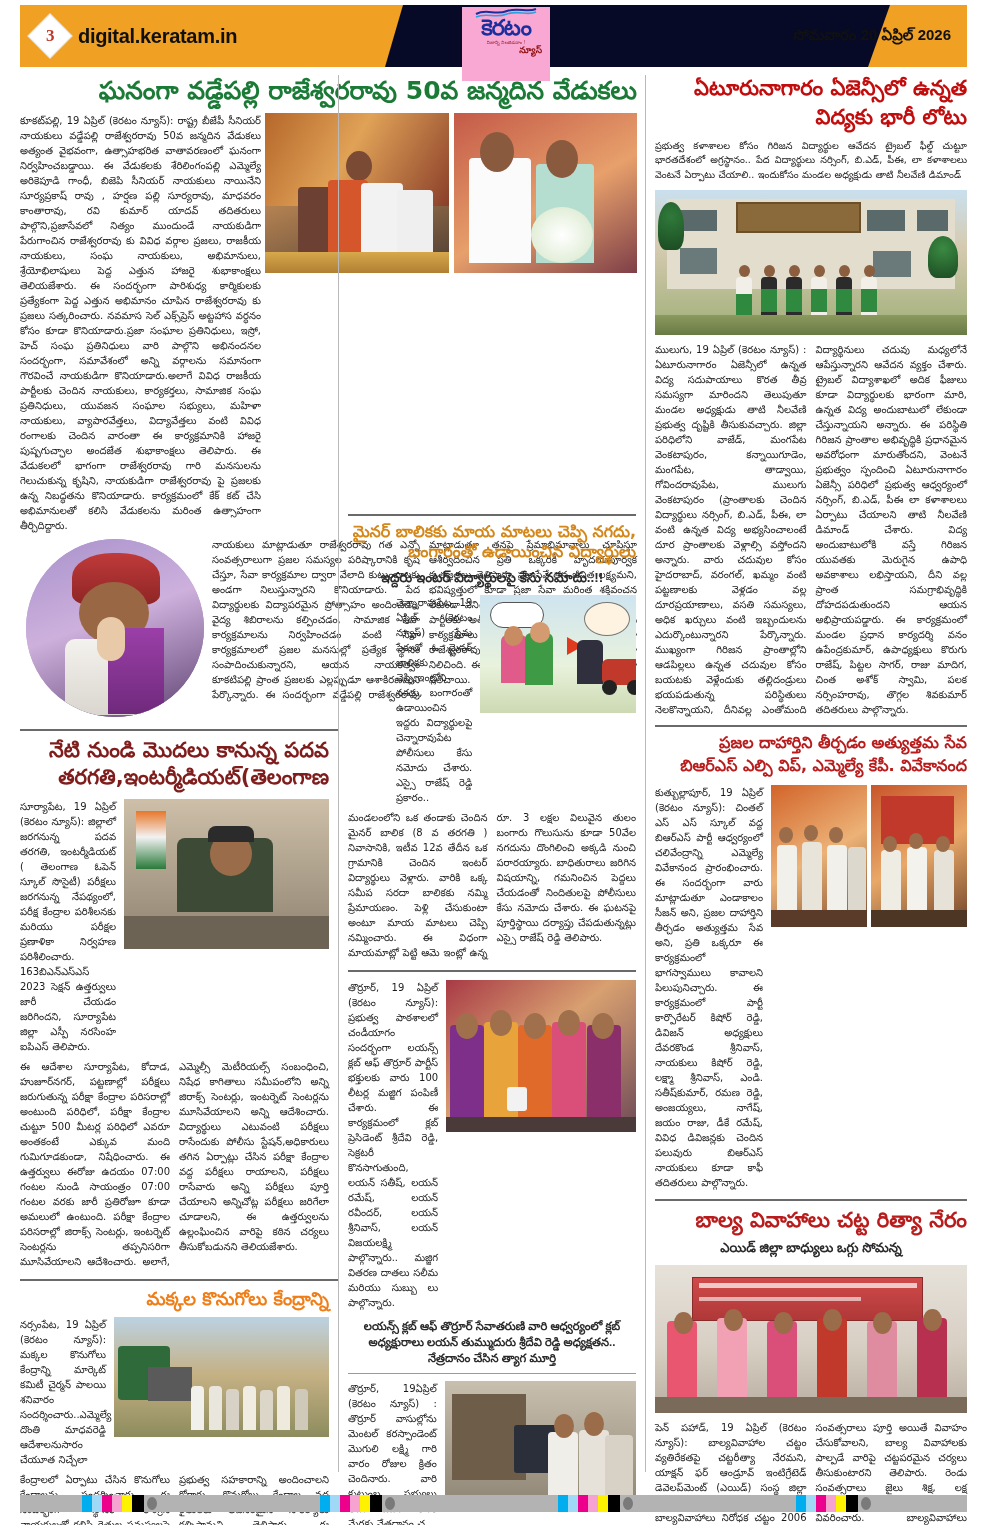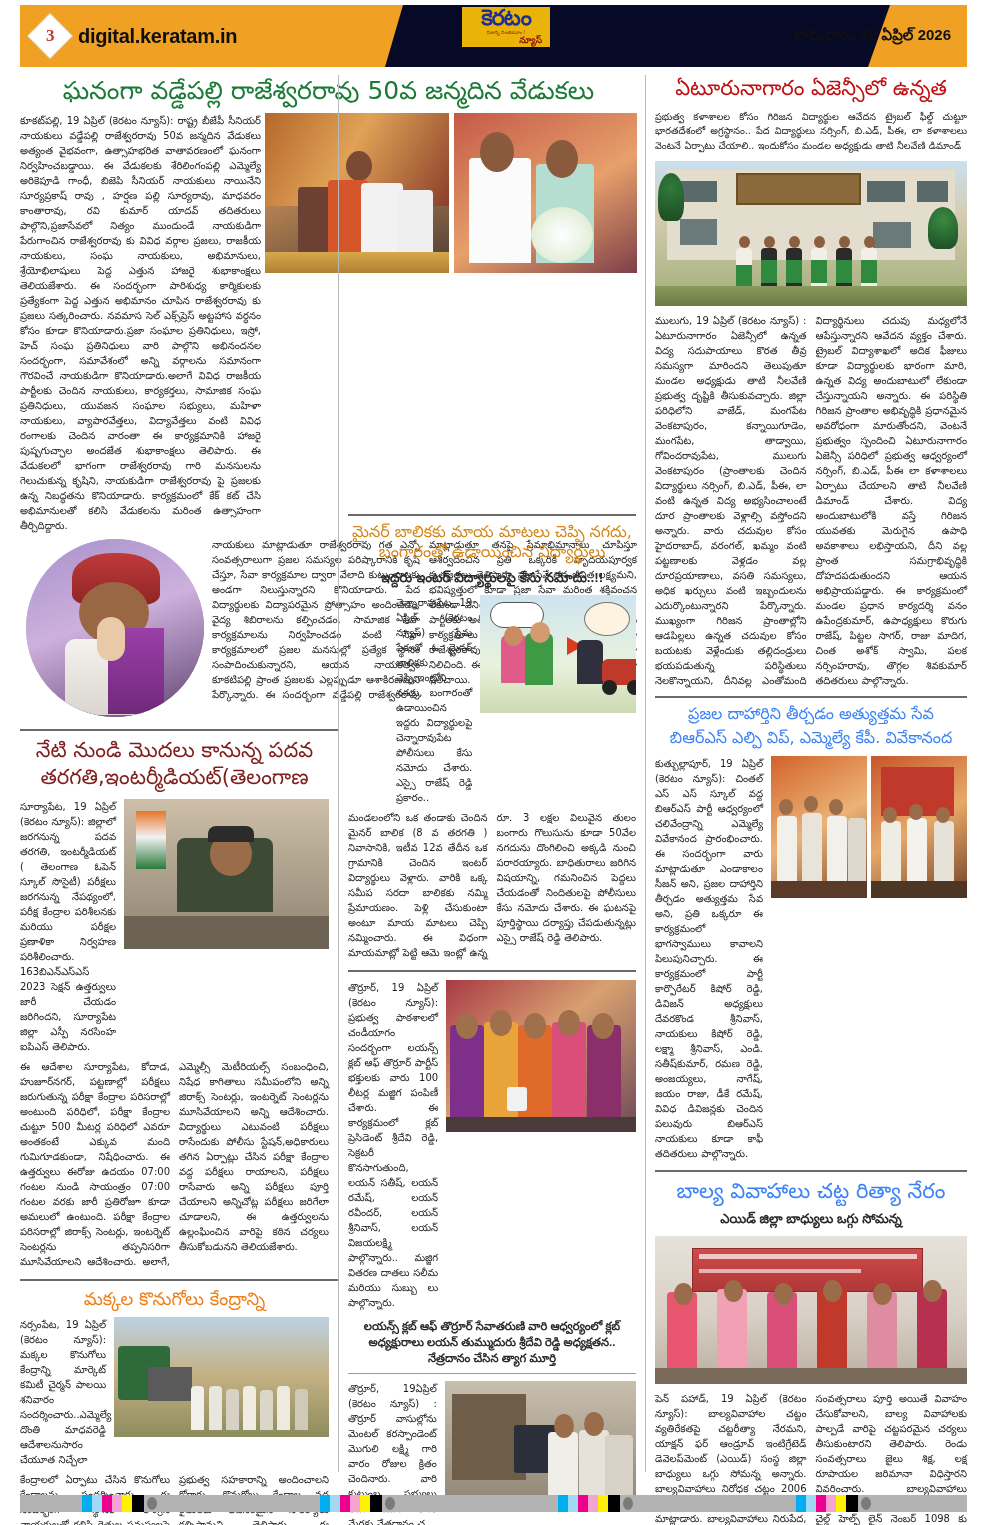--- a/index.html
+++ b/index.html
@@ -41,21 +41,21 @@
     color: #c0392b; font-weight: bold; font-size: 17px;
     font-family: "Liberation Serif", serif;
   }
   .mast-url {
     position: relative; z-index: 3; margin-left: 12px;
     font-size: 20px; font-weight: bold; color: #101010;
     letter-spacing: -0.3px;
   }
   .logo-box {
     position: absolute; left: 442px; top: 2px; z-index: 5;
-    width: 88px; height: 40px; background: #eab308;
+    width: 88px; height: 74px; background: #f9a8d4;
     display: flex; flex-direction: column; align-items: center; justify-content: flex-start;
     overflow: hidden;
   }
   .logo-wave { width: 62px; height: 11px; margin-bottom: -1px; }
   .logo-word {
     font-size: 22px; font-weight: bold; color: #1a2f9e;
     line-height: 1; font-family: "DejaVu Sans", sans-serif;
     letter-spacing: -1px;
   }
   .logo-sub1 { font-size: 4.5px; color: #8a0b0b; letter-spacing: .2px; margin-top:1px;}
@@ -70,29 +70,29 @@
     position: absolute; top: 70px; left: 20px; right: 20px; bottom: 58px;
     display: flex; gap: 0;
   }
   .col { position: relative; }
   .col-left   { width: 318px; padding-right: 9px; }
   .col-mid    { width: 308px; padding: 0 9px; border-left: 1px solid #b9b9b9; border-right:1px solid #b9b9b9;}
   .col-right  { width: 321px; padding-left: 9px; }
 
   
   .hl {
-    text-align: center; font-weight: normal; line-height: 1.28;
+    text-align: right; font-weight: bold; line-height: 1.28;
     font-family: "DejaVu Sans", sans-serif;
   }
   .hl-green  { color: #1a7a36; }
   .hl-red    { color: #c10d0d; }
   .hl-navy   { color: #7f1d1d; }
   .hl-orange { color: #d4871a; }
   .hl-orange2{ color: #f07e18; }
-  .hl-black  { color: #3b82f6; }
+  .hl-black  { color: #b91c1c; }
   .hl-xl  { font-size: 25px; }
   .hl-lg  { font-size: 21px; }
   .hl-md  { font-size: 18px; }
   .hl-sm  { font-size: 16px; }
   .subhl  { text-align:center; font-size: 13.5px; font-weight: bold; color: #2a2a2a; line-height:1.4; margin-top:4px; }
 
   .rule { border: 0; border-top: 1px solid #9a9a9a; margin: 7px 0; }
   .rule-thick { border: 0; border-top: 2px solid #6a6a6a; margin: 8px 0 6px; }
 
   
@@ -337,20 +337,21 @@
       </div>
       <div class="body-txt" style="margin-top:5px; column-count:2; column-gap:9px;">
         <span id="a6rest">ేయడానికి ముందుకు రావడం జరిగింది. ఈ కార్యక్రమంలో స్థానిక దాత డా. పి. ఆర్ లయన్ డాక్టర్ రాజేందర్ రెడ్డి ,రవీందర్ ఆధ్వర్యంలో కంటి సేకరణ జరిగింది. లయన్స్ క్లబ్ ఆఫ్ తొర్రూర్ ప్రెసిడెంట్ కేసరిపేట మెంబర్ లయన్ మొగులి రమేష్ , వారి తరపు సభ్యుల సహకారంతో లయన్స్ డాక్టర్ కె. కిరణ్ కుమార్ సహకారంతో నేత్రదానం సేకరించ ఎల్.వి.ప్రసాద్ ఐ హాస్పిటల్ కి పంపించడం జరిగింది. నేత్రదానానికి ముందుకు వచ్చిన మొగులి లక్ష్మి కుటుంబ సభ్యులను ఈ సందర్భంగా నేత్రదానం ఒక గొప్ప భాగ్యమని,ప్రసాదించిన వారి కుటుంబ సభ్యులను ప్రత్యేక అభినందనలు తెలియజేశారు.</span>
       </div>
     </div>
 
     <div class="col col-right">
 
       <div>
         <div class="hl hl-red hl-lg">ఏటూరునాగారం ఏజెన్సీలో ఉన్నత</div>
+        <div class="hl hl-red hl-lg" style="margin-top:2px;">విద్యకు భారీ లోటు</div>
 
         <div class="body-txt" style="margin-top:8px; font-size:9.6px; text-align:justify;">ప్రభుత్వ కళాశాలల కోసం గిరిజన విద్యార్థుల ఆవేదన ట్రైబల్ ఫీల్డ్ చుట్టూ భారతదేశంలో అగ్రస్థానం.. పేద విద్యార్థులు నర్సింగ్, బి.ఎడ్, పీఈ, లా కళాశాలలు వెంటనే ఏర్పాటు చేయాలి.. ఇందుకోసం మండల అధ్యక్షుడు తాటి నీలవేణి డిమాండ్</div>
 
         <div class="photo ph-build" style="width:312px;height:145px;margin-top:8px;">
           <div style="position:absolute;inset:0;background:linear-gradient(#c9e0ee 0%,#d6cbb2 38%,#9fae76 100%);"></div>
 
           <div style="position:absolute;left:4%;top:6%;width:92%;height:62%;background:#e3ddcd;"></div>
           <div style="position:absolute;left:26%;top:8%;width:40%;height:22%;background:#8a6a3a;border:2px solid #6a4f28;"></div>
           <div style="position:absolute;left:8%;top:14%;width:12%;height:14%;background:#5a6a6a;"></div>
           <div style="position:absolute;left:68%;top:14%;width:12%;height:14%;background:#5a6a6a;"></div>

